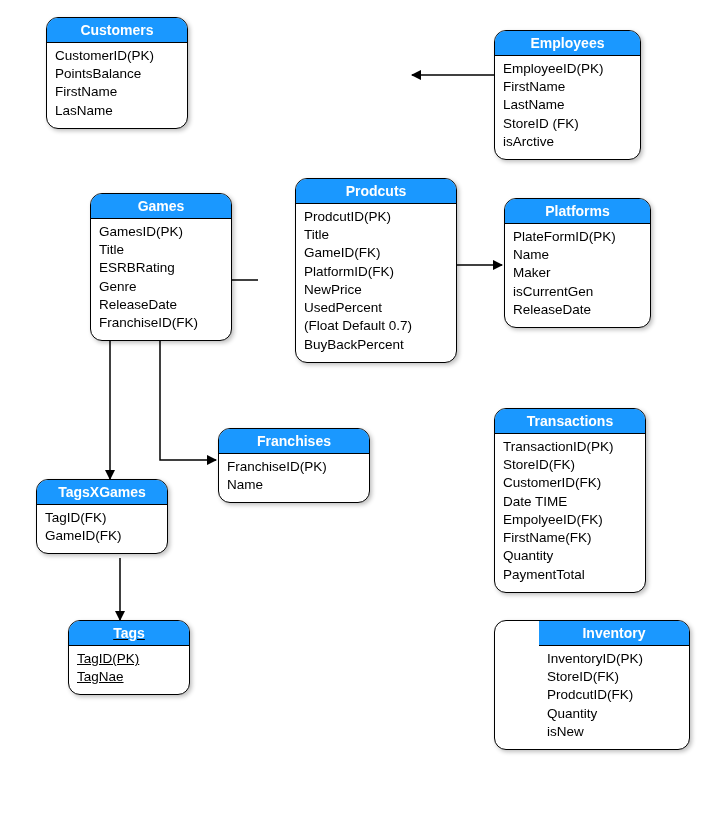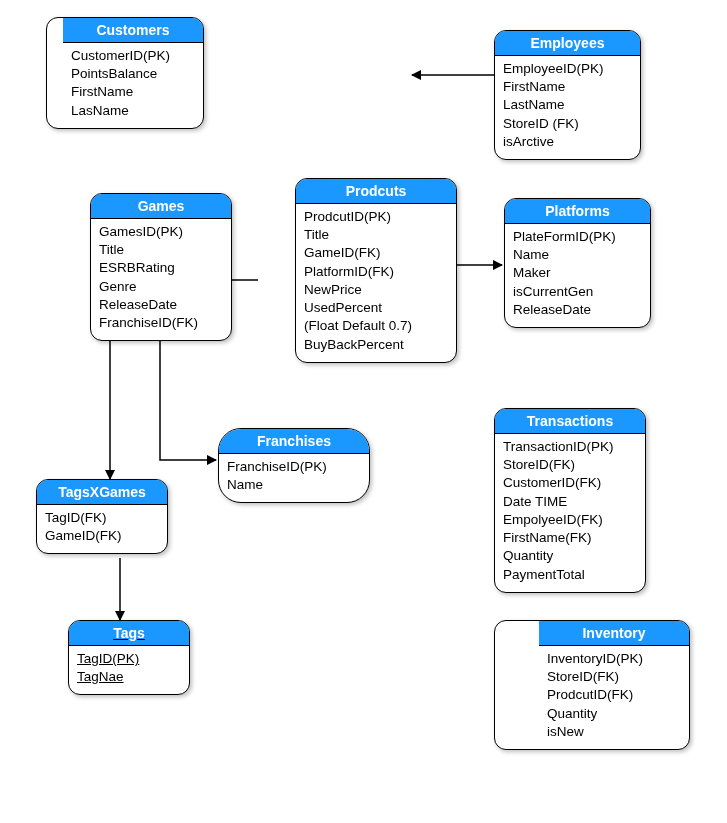--- a/index.html
+++ b/index.html
@@ -67,21 +67,21 @@
 
     <line x1="420" y1="265" x2="502" y2="265" stroke="#000" stroke-width="1.5" marker-end="url(#arrow)"></line>
 
     <line x1="110" y1="340" x2="110" y2="479" stroke="#000" stroke-width="1.5" marker-end="url(#arrow)"></line>
 
     <line x1="120" y1="558" x2="120" y2="620" stroke="#000" stroke-width="1.5" marker-end="url(#arrow)"></line>
 
     <polyline points="160,340 160,460 216,460" fill="none" stroke="#000" stroke-width="1.5" marker-end="url(#arrow)"></polyline>
   </svg>
 
-<div class="entity" style="left: 46px; top: 17px; width: 140px; padding-left: 16px;">
+<div class="entity" style="left: 46px; top: 17px; width: 140px;">
       <div class="entity-header">Customers</div>
       <div class="entity-body">
         <div class="attr">CustomerID(PK)</div>
         <div class="attr">PointsBalance</div>
         <div class="attr">FirstName</div>
         <div class="attr">LasName</div>
       </div>
     </div>
     <div class="entity" style="left: 494px; top: 30px; width: 145px;">
       <div class="entity-header">Employees</div>
@@ -120,21 +120,21 @@
     <div class="entity" style="left: 504px; top: 198px; width: 145px;">
       <div class="entity-header">Platforms</div>
       <div class="entity-body">
         <div class="attr">PlateFormID(PK)</div>
         <div class="attr">Name</div>
         <div class="attr">Maker</div>
         <div class="attr">isCurrentGen</div>
         <div class="attr">ReleaseDate</div>
       </div>
     </div>
-    <div class="entity" style="left: 218px; top: 428px; width: 150px; border-radius: 23px;">
+    <div class="entity" style="left: 218px; top: 428px; width: 150px;">
       <div class="entity-header">Franchises</div>
       <div class="entity-body">
         <div class="attr">FranchiseID(PK)</div>
         <div class="attr">Name</div>
       </div>
     </div>
     <div class="entity" style="left: 494px; top: 408px; width: 150px;">
       <div class="entity-header">Transactions</div>
       <div class="entity-body">
         <div class="attr">TransactionID(PK)</div>

